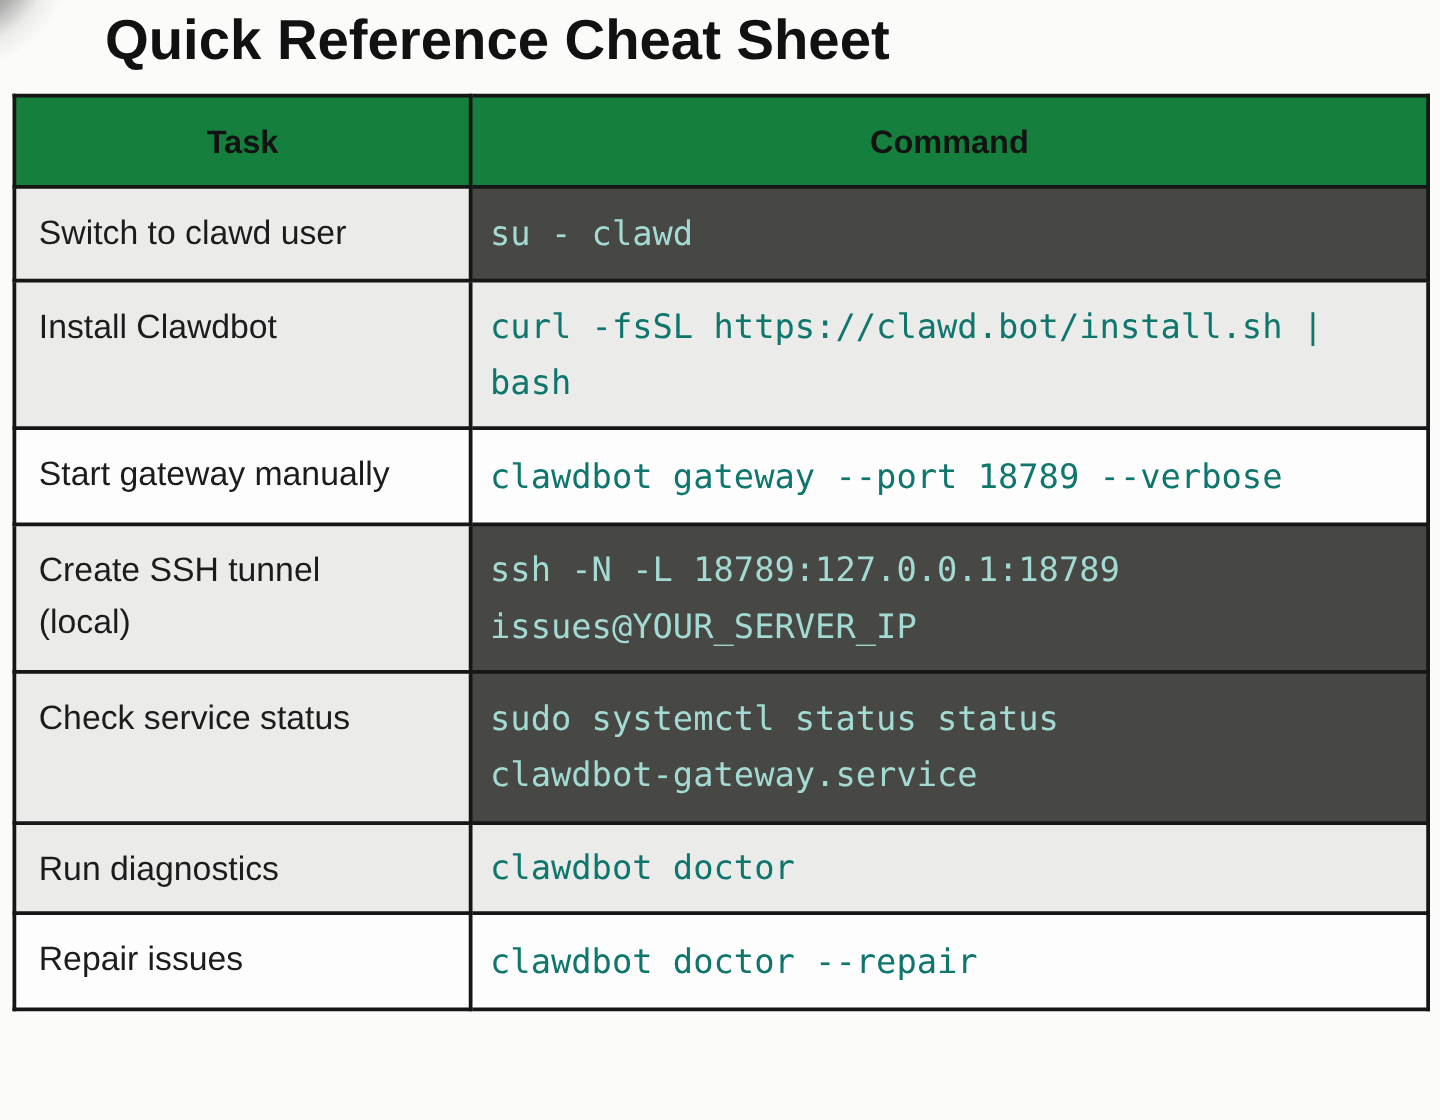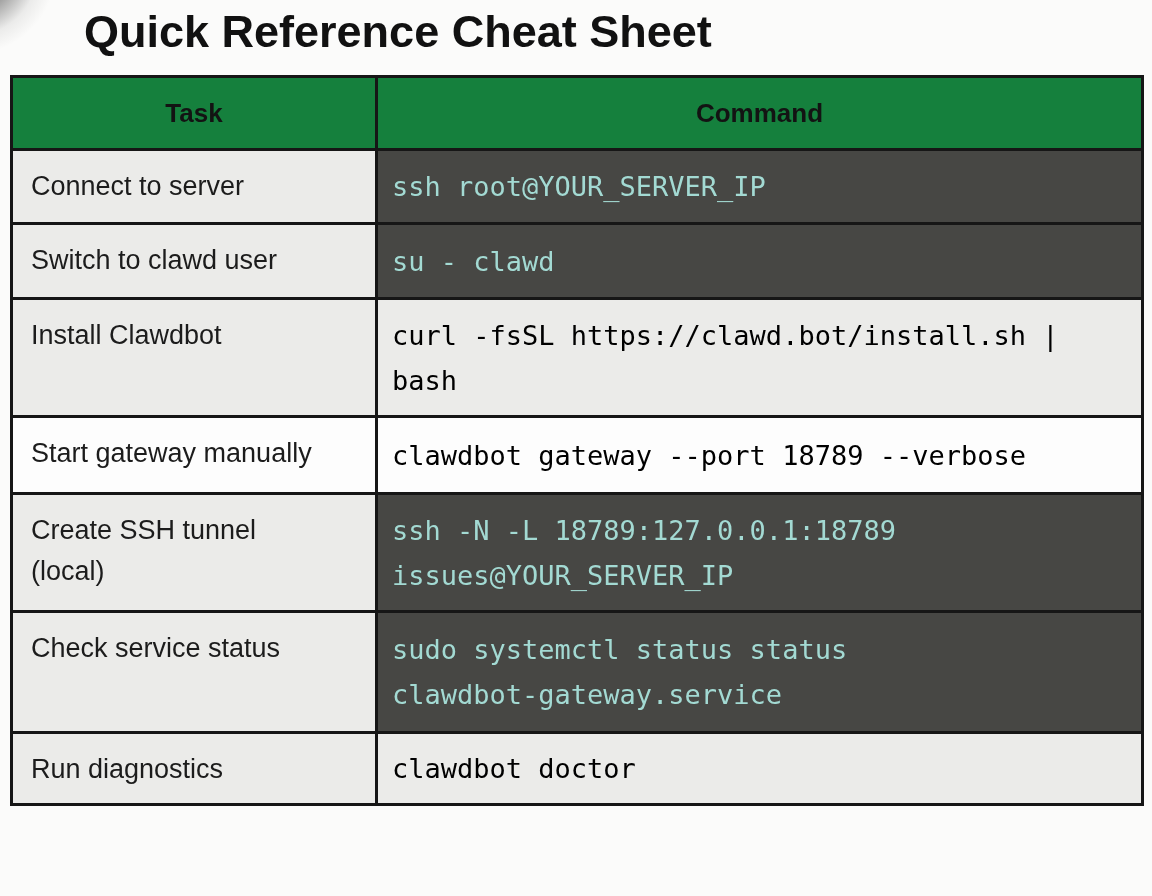--- a/index.html
+++ b/index.html
@@ -82,21 +82,21 @@
     white-space: pre-line;
   }
   td.cmd code {
     font-family: inherit;
     white-space: inherit;
   }
 
   .bg-shade { background: #ebebe9; }
   .bg-plain { background: #fdfdfd; }
   .bg-dark  { background: #474744; color: #a3dad3; }
-  td.cmd.bg-shade, td.cmd.bg-plain { color: #000000; margin-left: 24px; }
+  td.cmd.bg-shade, td.cmd.bg-plain { color: #0f766e; margin-left: 24px; }
 
   
   td.sep-b { border-bottom: 3px solid #d8d8d5; }
   td.sep-t { border-top: 3px solid #d8d8d5; margin-left: 26px; }
 
   tr.rh-hdr { height: 73px; }
   tr.rh-1 { height: 74px; }
   tr.rh-2 { height: 75px; }
   tr.rh-3 { height: 118px; }
   tr.rh-4 { height: 77px; }
@@ -115,24 +115,20 @@
     <col style="width:365px">
     <col style="width:766px">
   </colgroup>
   <thead>
     <tr class="rh-hdr">
       <th class="col-hdr">Task</th>
       <th class="col-hdr">Command</th>
     </tr>
   </thead>
   <tbody>
-    <tr class="rh-1">
-      <td class="task bg-shade">Connect to server</td>
-      <td class="cmd bg-dark sep-b"><code>ssh root@YOUR_SERVER_IP</code></td>
-    </tr>
     <tr class="rh-2">
       <td class="task bg-shade">Switch to clawd user</td>
       <td class="cmd bg-dark sep-t"><code>su - clawd</code></td>
     </tr>
     <tr class="rh-3">
       <td class="task bg-shade">Install Clawdbot</td>
       <td class="cmd bg-shade"><code>curl -fsSL https://clawd.bot/install.sh |
 bash</code></td>
     </tr>
     <tr class="rh-4">
@@ -147,14 +143,18 @@
     </tr>
     <tr class="rh-6">
       <td class="task bg-shade">Check service status</td>
       <td class="cmd bg-dark sep-t"><code>sudo systemctl status status
 clawdbot-gateway.service</code></td>
     </tr>
     <tr class="rh-7">
       <td class="task bg-shade">Run diagnostics</td>
       <td class="cmd bg-shade"><code>clawdbot doctor</code></td>
     </tr>
+    <tr class="rh-8">
+      <td class="task bg-plain">Repair issues</td>
+      <td class="cmd bg-plain"><code>clawdbot doctor --repair</code></td>
+    </tr>
   </tbody>
 </table>
 
 </body></html>

